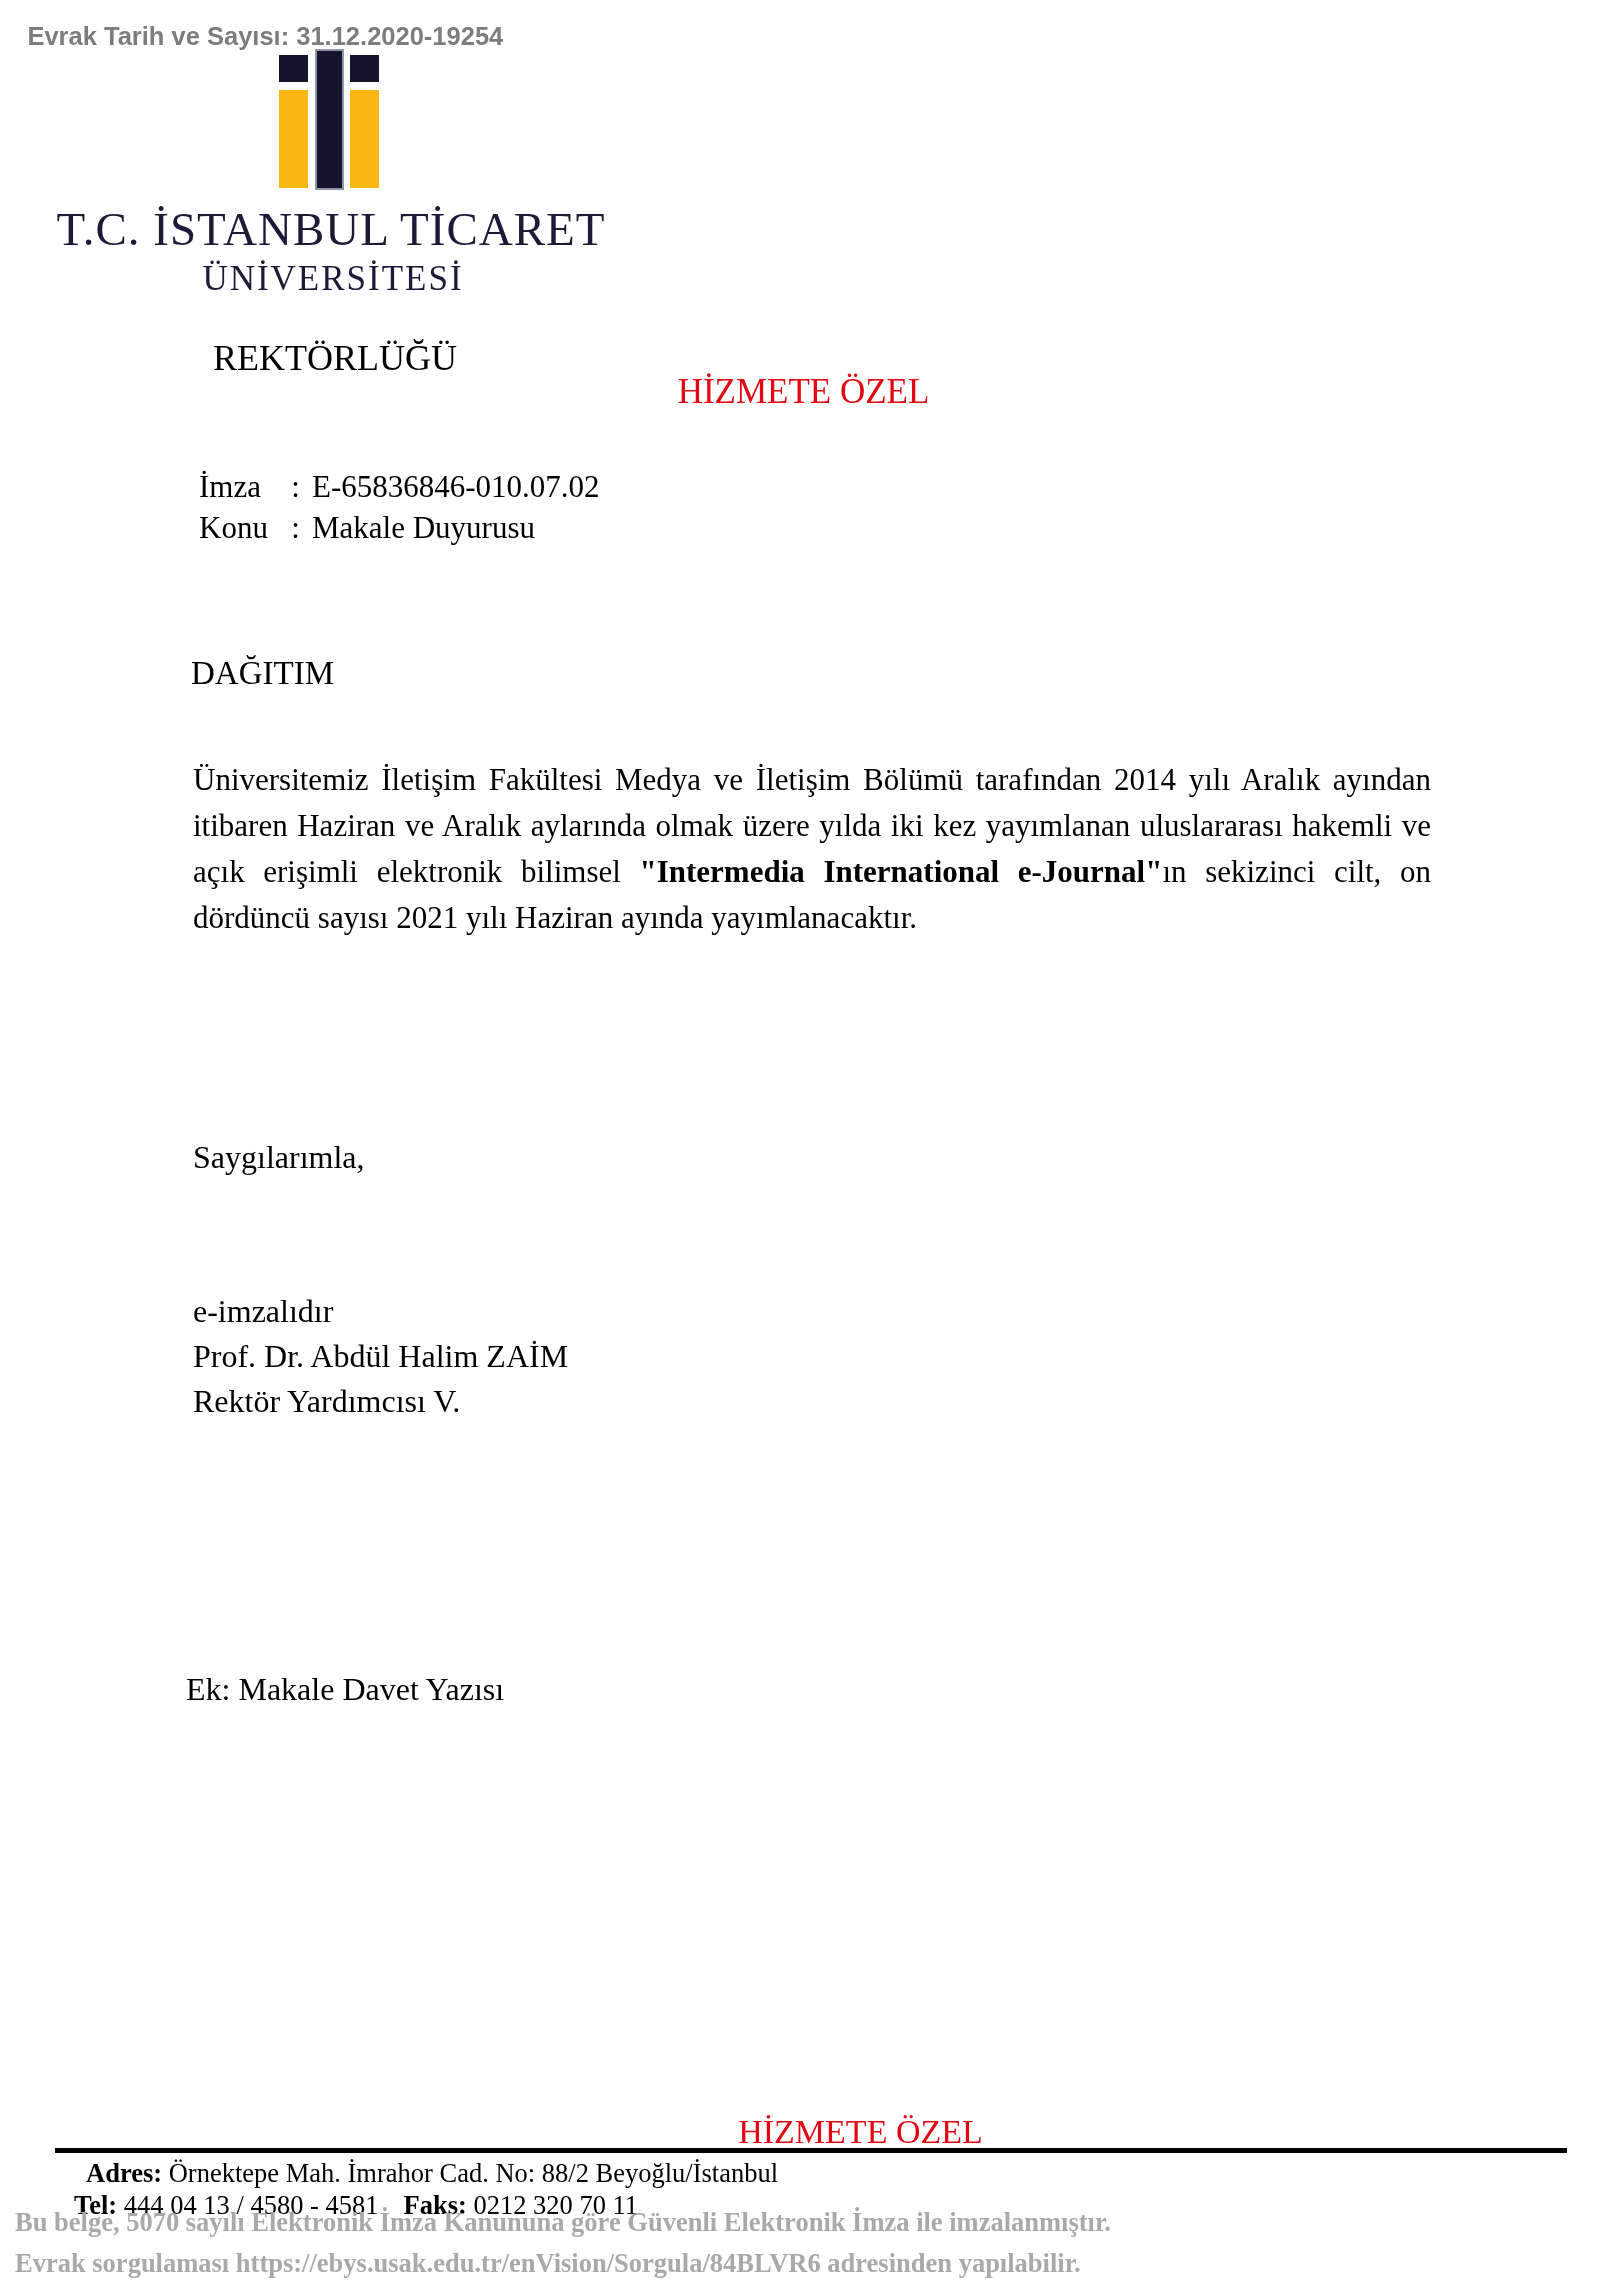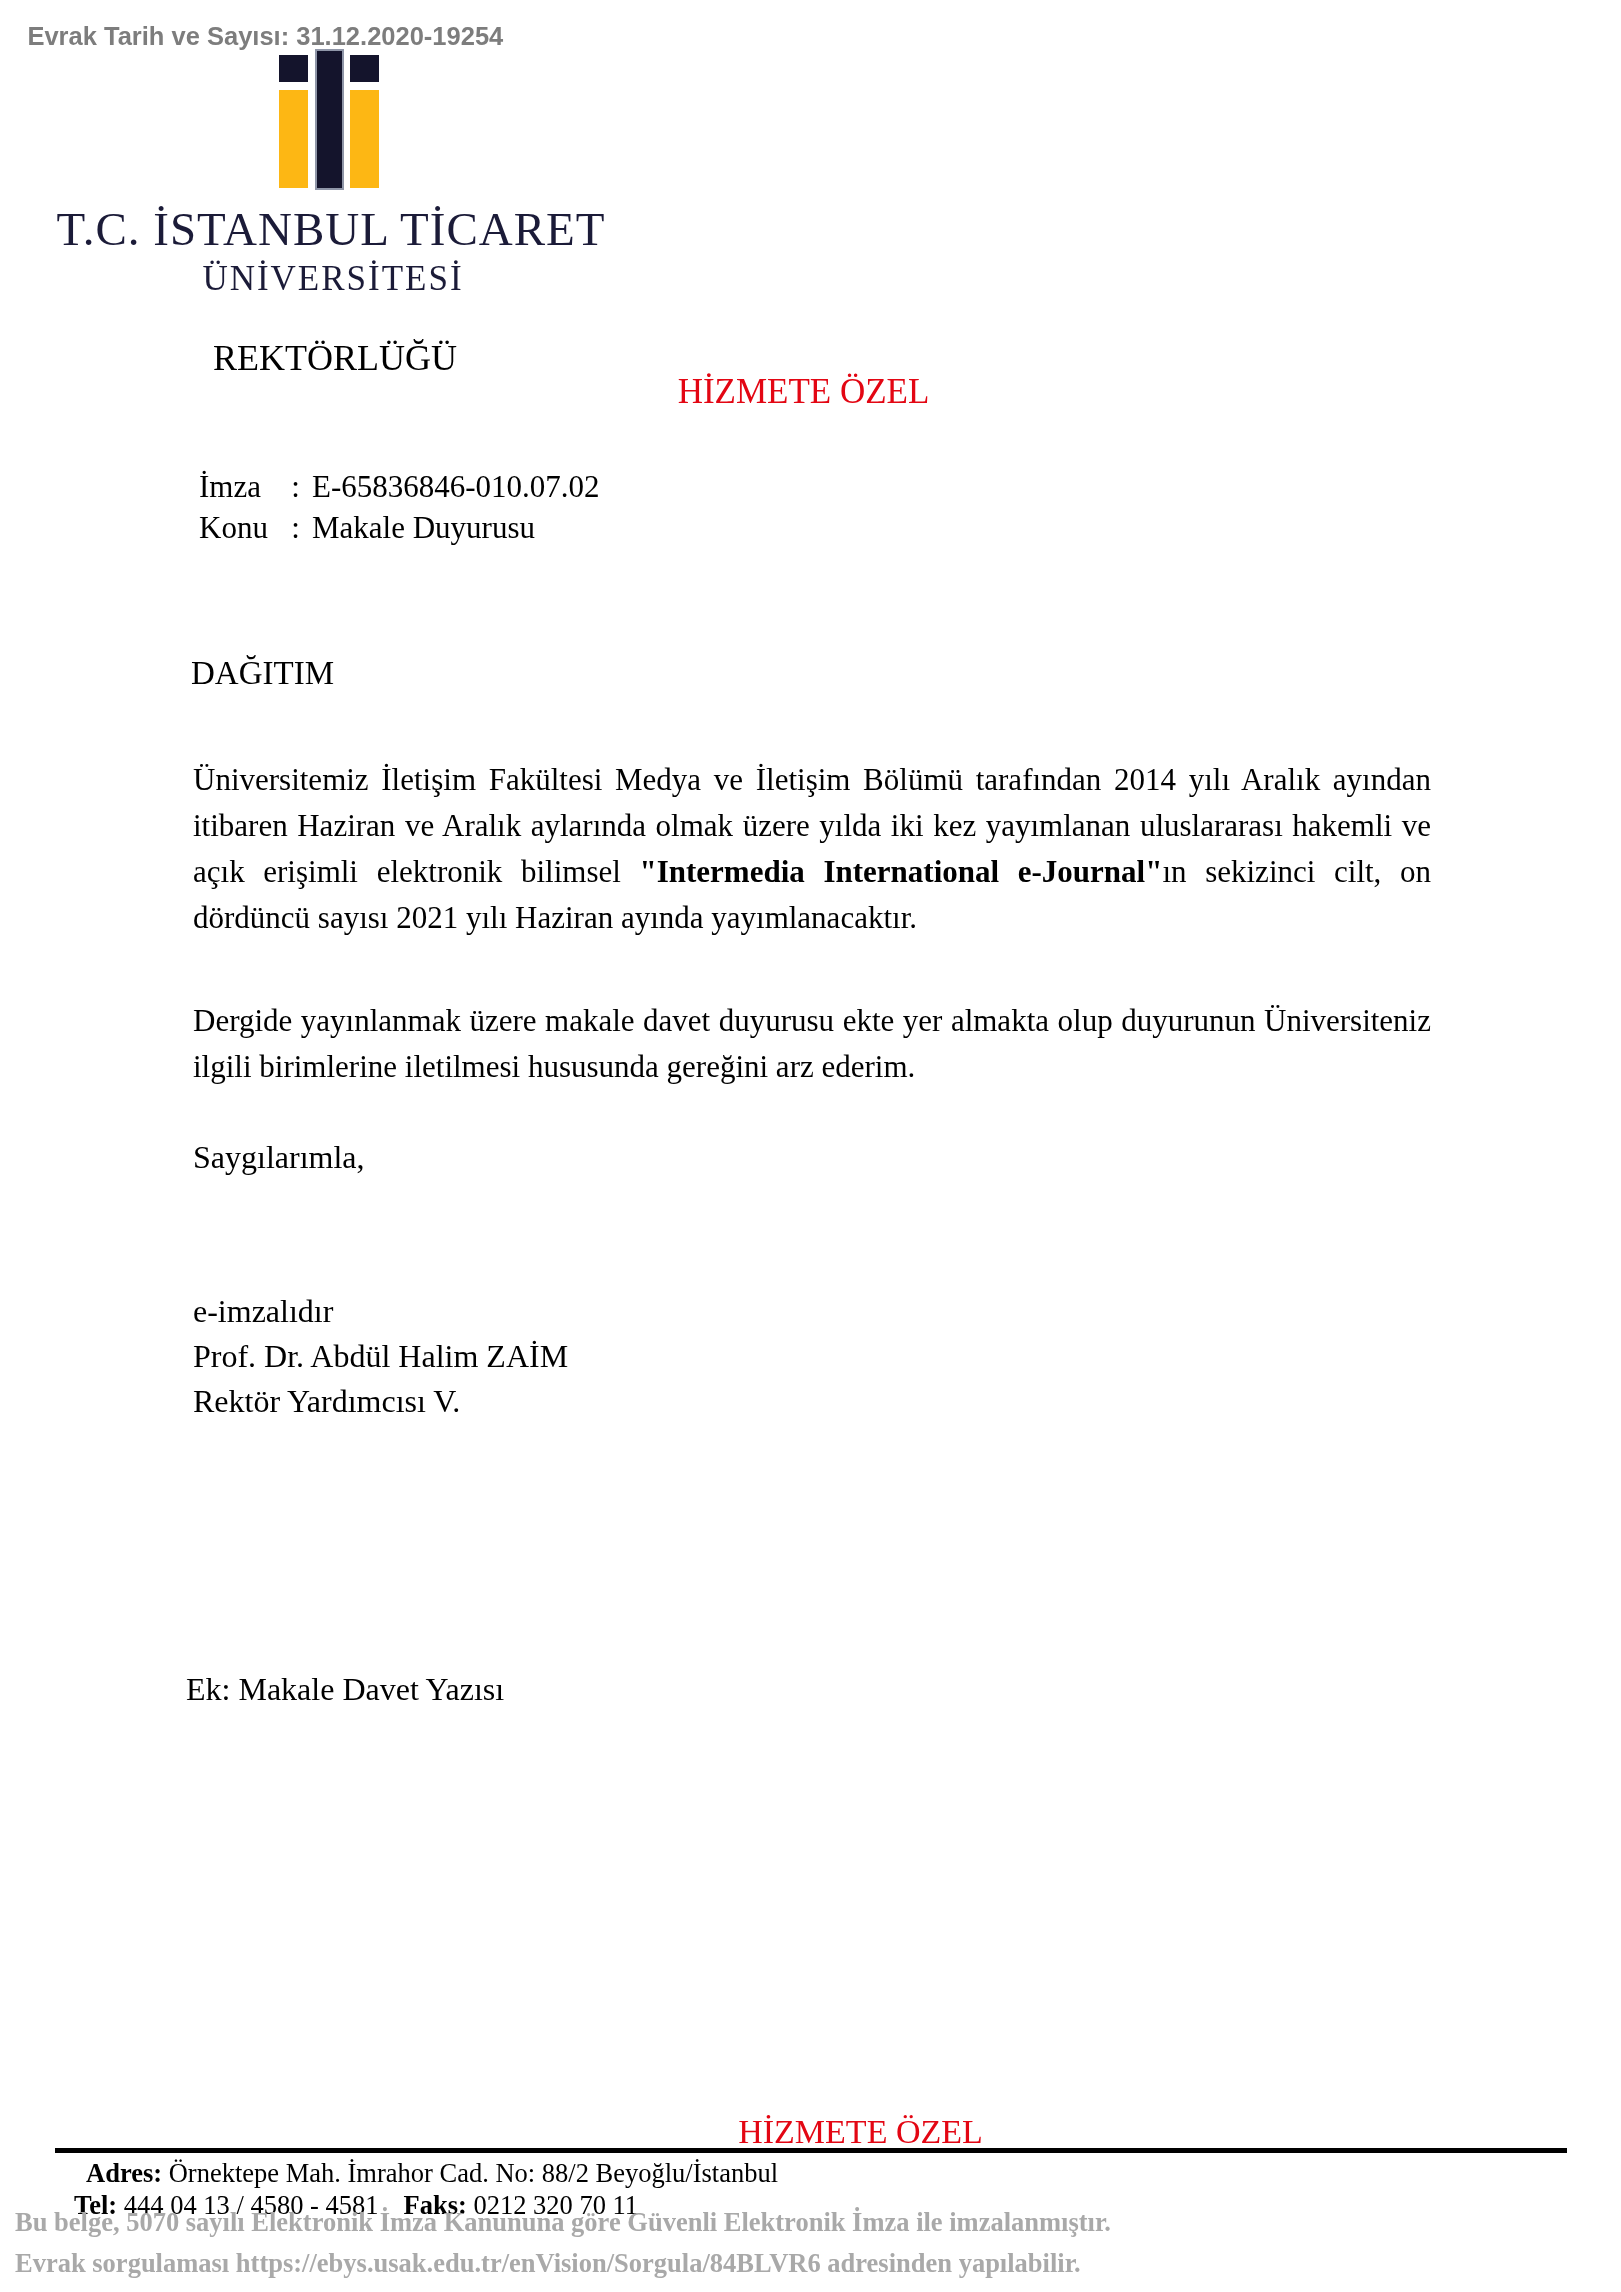--- a/index.html
+++ b/index.html
@@ -107,21 +107,20 @@
     </div>
     <div class="meta-row">
       <span class="lbl">Konu</span><span class="colon">:</span><span class="val">Makale Duyurusu</span>
     </div>
   </div>
 
   <div class="abs dagitim-heading">DAĞITIM</div>
 
   <div class="abs para para1"><span>Üniversitemiz İletişim Fakültesi Medya ve İletişim Bölümü tarafından 2014 yılı Aralık ayından itibaren  Haziran ve Aralık aylarında olmak üzere yılda iki kez yayımlanan uluslararası hakemli ve açık erişimli elektronik bilimsel </span><b>"Intermedia International e-Journal"</b><span>ın sekizinci cilt, on dördüncü sayısı 2021 yılı Haziran ayında yayımlanacaktır.</span></div>
 
-  <div class="abs para para2">Dergide yayınlanmak üzere makale davet duyurusu ekte yer almakta olup duyurunun Üniversiteniz ilgili birimlerine iletilmesi hususunda gereğini arz ederim.</div>
 
   <div class="abs closing">Saygılarımla,</div>
 
   <div class="abs sig-block">
     <div>e-imzalıdır</div>
     <div>Prof. Dr. Abdül Halim ZAİM</div>
     <div>Rektör Yardımcısı V.</div>
   </div>
 
   <div class="abs attachment">Ek: Makale Davet Yazısı</div>

